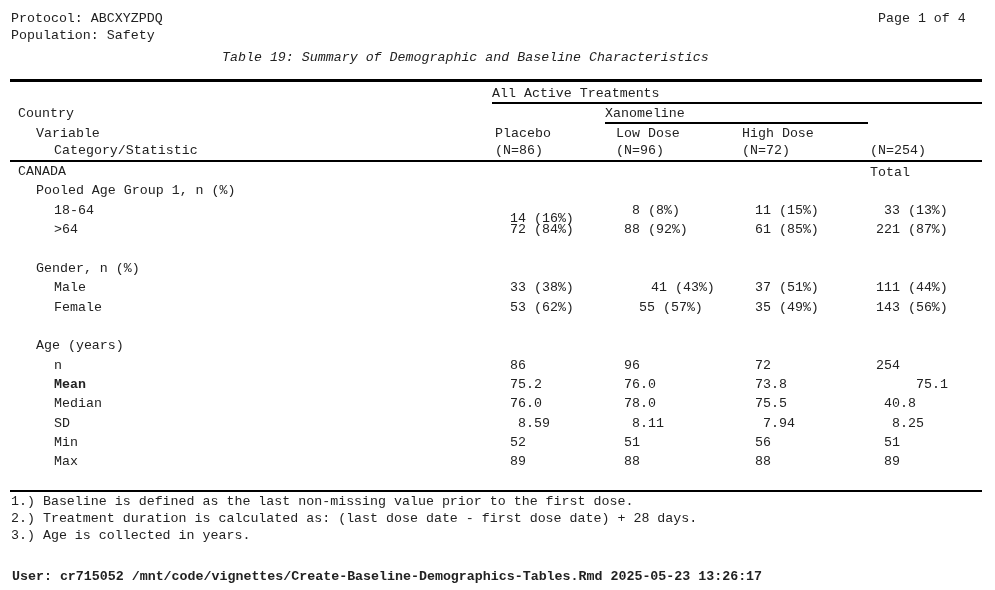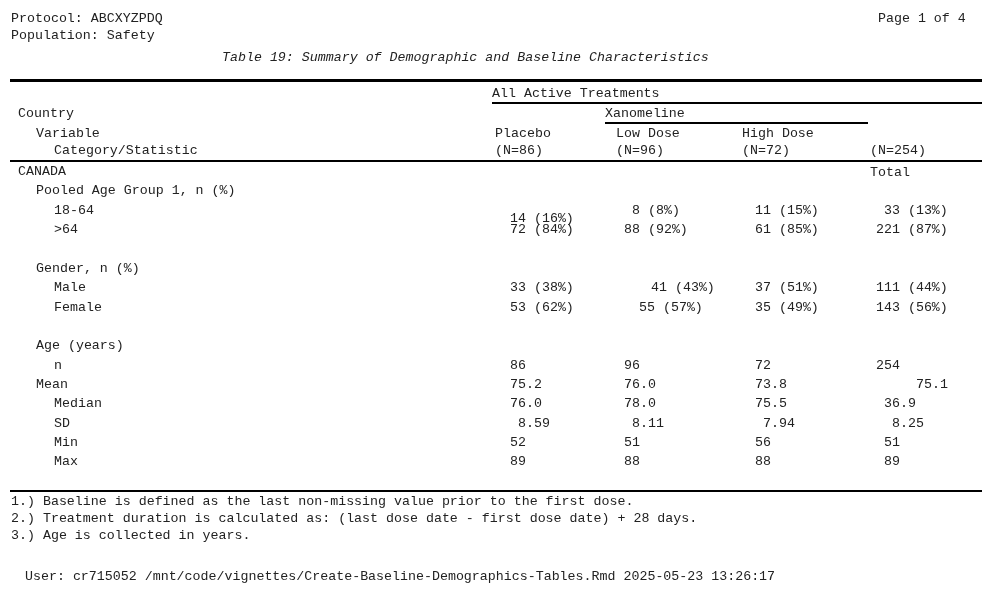--- a/index.html
+++ b/index.html
@@ -89,43 +89,43 @@
     <div class="cell" style="left: 36px; top: 338px;">Age (years)</div>
     <div class="cell" style="left: 510px; top: 338px;"></div>
     <div class="cell" style="left: 624px; top: 338px;"></div>
     <div class="cell" style="left: 755px; top: 338px;"></div>
     <div class="cell" style="left: 876px; top: 338px;"></div>
     <div class="cell" style="left: 54px; top: 358px;">n</div>
     <div class="cell" style="left: 510px; top: 358px;">86</div>
     <div class="cell" style="left: 624px; top: 358px;">96</div>
     <div class="cell" style="left: 755px; top: 358px;">72</div>
     <div class="cell" style="left: 876px; top: 358px;">254</div>
-    <div class="cell" style="left: 36px; top: 377px;">Mean</div>
+    <div class="cell" style="left: 54px; top: 377px; font-weight: bold;">Mean</div>
     <div class="cell" style="left: 510px; top: 377px;">75.2</div>
     <div class="cell" style="left: 624px; top: 377px;">76.0</div>
     <div class="cell" style="left: 755px; top: 377px;">73.8</div>
     <div class="cell" style="left: 876px; top: 377px; margin-left: 32px;"> 75.1</div>
     <div class="cell" style="left: 54px; top: 396px;">Median</div>
     <div class="cell" style="left: 510px; top: 396px;">76.0</div>
     <div class="cell" style="left: 624px; top: 396px;">78.0</div>
     <div class="cell" style="left: 755px; top: 396px;">75.5</div>
-    <div class="cell" style="left: 876px; top: 396px;"> 36.9</div>
+    <div class="cell" style="left: 876px; top: 396px;"> 40.8</div>
     <div class="cell" style="left: 54px; top: 416px;">SD</div>
     <div class="cell" style="left: 510px; top: 416px; text-align: right;"> 8.59</div>
     <div class="cell" style="left: 624px; top: 416px;"> 8.11</div>
     <div class="cell" style="left: 755px; top: 416px;"> 7.94</div>
     <div class="cell" style="left: 876px; top: 416px;">  8.25</div>
     <div class="cell" style="left: 54px; top: 435px; text-align: center;">Min</div>
     <div class="cell" style="left: 510px; top: 435px;">52</div>
     <div class="cell" style="left: 624px; top: 435px;">51</div>
     <div class="cell" style="left: 755px; top: 435px;">56</div>
     <div class="cell" style="left: 876px; top: 435px;"> 51</div>
     <div class="cell" style="left: 54px; top: 454px;">Max</div>
     <div class="cell" style="left: 510px; top: 454px;">89</div>
     <div class="cell" style="left: 624px; top: 454px;">88</div>
     <div class="cell" style="left: 755px; top: 454px;">88</div>
     <div class="cell" style="left: 876px; top: 454px;"> 89</div>
   </div>
 
 <div class="abs" style="left:11px; top:494px;">1.) Baseline is defined as the last non-missing value prior to the first dose.</div>
 <div class="abs" style="left:11px; top:511px;">2.) Treatment duration is calculated as: (last dose date - first dose date) + 28 days.</div>
 <div class="abs" style="left:11px; top:528px;">3.) Age is collected in years.</div>
-<div class="abs" style="left:25px; top:569px;">User: cr715052 /mnt/code/vignettes/Create-Baseline-Demographics-Tables.Rmd 2025-05-23 13:26:17</div>
+<div class="abs" style="left:12px; top:569px;font-weight:bold;">User: cr715052 /mnt/code/vignettes/Create-Baseline-Demographics-Tables.Rmd 2025-05-23 13:26:17</div>
 
 </body></html>

